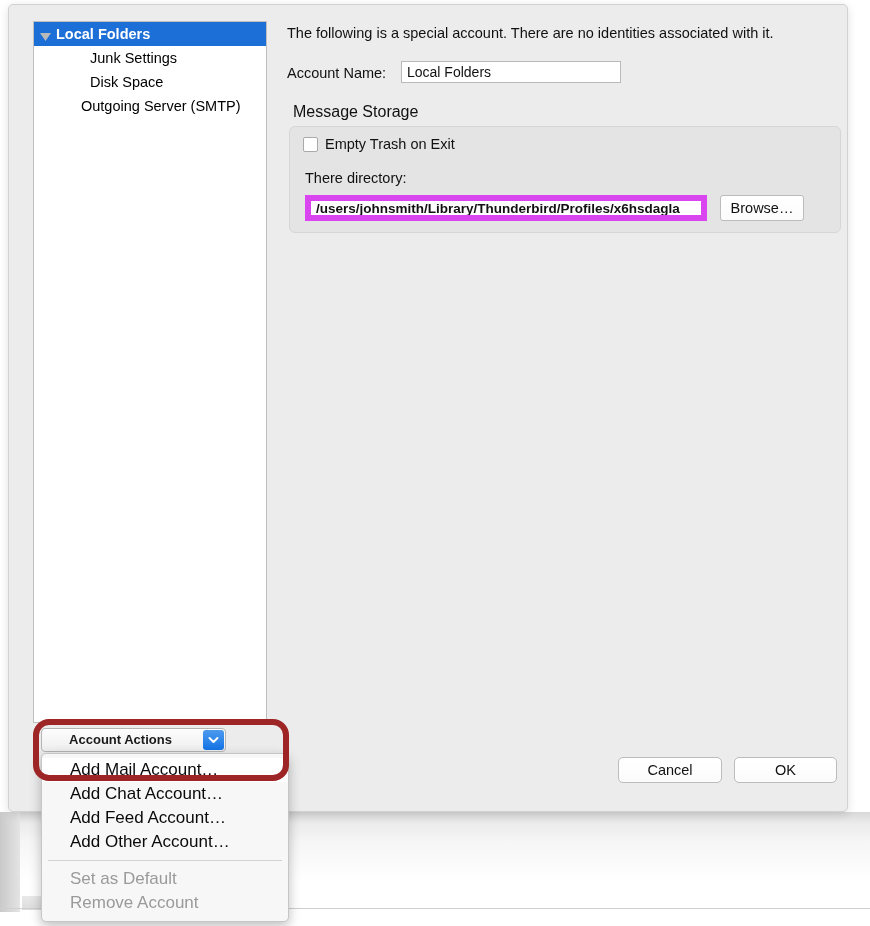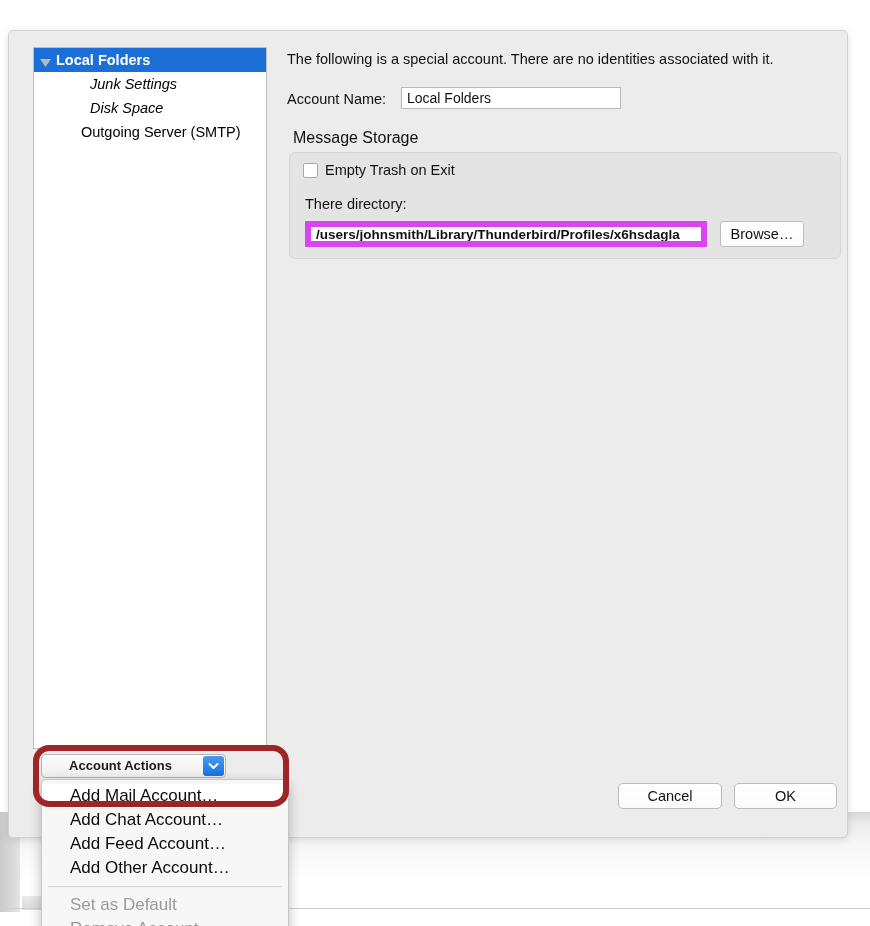--- a/index.html
+++ b/index.html
@@ -50,21 +50,20 @@
 
   
   #dialog {
     position: absolute;
     left: 8px; top: 4px;
     width: 838px; height: 806px;
     background: #ececec;
     border: 1px solid #d2d2d2;
     border-radius: 5px;
     box-shadow: 0 2px 10px rgba(0,0,0,0.12);
-    margin-top: 26px;
   }
 
   
   #sidebar-panel {
     position: absolute;
     left: 24px; top: 16px;
     width: 234px; height: 702px;
     background: #ffffff;
     border: 1px solid #bfbfbf;
     box-sizing: border-box;
@@ -84,21 +83,21 @@
     font-weight: bold;
   }
   .tree-row .twisty {
     display: inline-block;
     width: 22px;
     text-align: center;
     vertical-align: top;
   }
   .tree-row .twisty svg { vertical-align: -2px; }
   .tree-row .tree-label { display: inline-block; vertical-align: top; }
-  .tree-row.level1 { padding-left: 56px; font-style: italic; }
+  .tree-row.level1 { padding-left: 56px; }
   .tree-row.level0-plain { padding-left: 47px; }
 
   
   #account-actions-button {
     position: absolute;
     left: 32px; top: 723px;
     width: 185px; height: 24px;
     background: linear-gradient(to bottom, #fdfdfd, #eeeeee);
     border: 1px solid #b4b4b4;
     border-radius: 4px;

